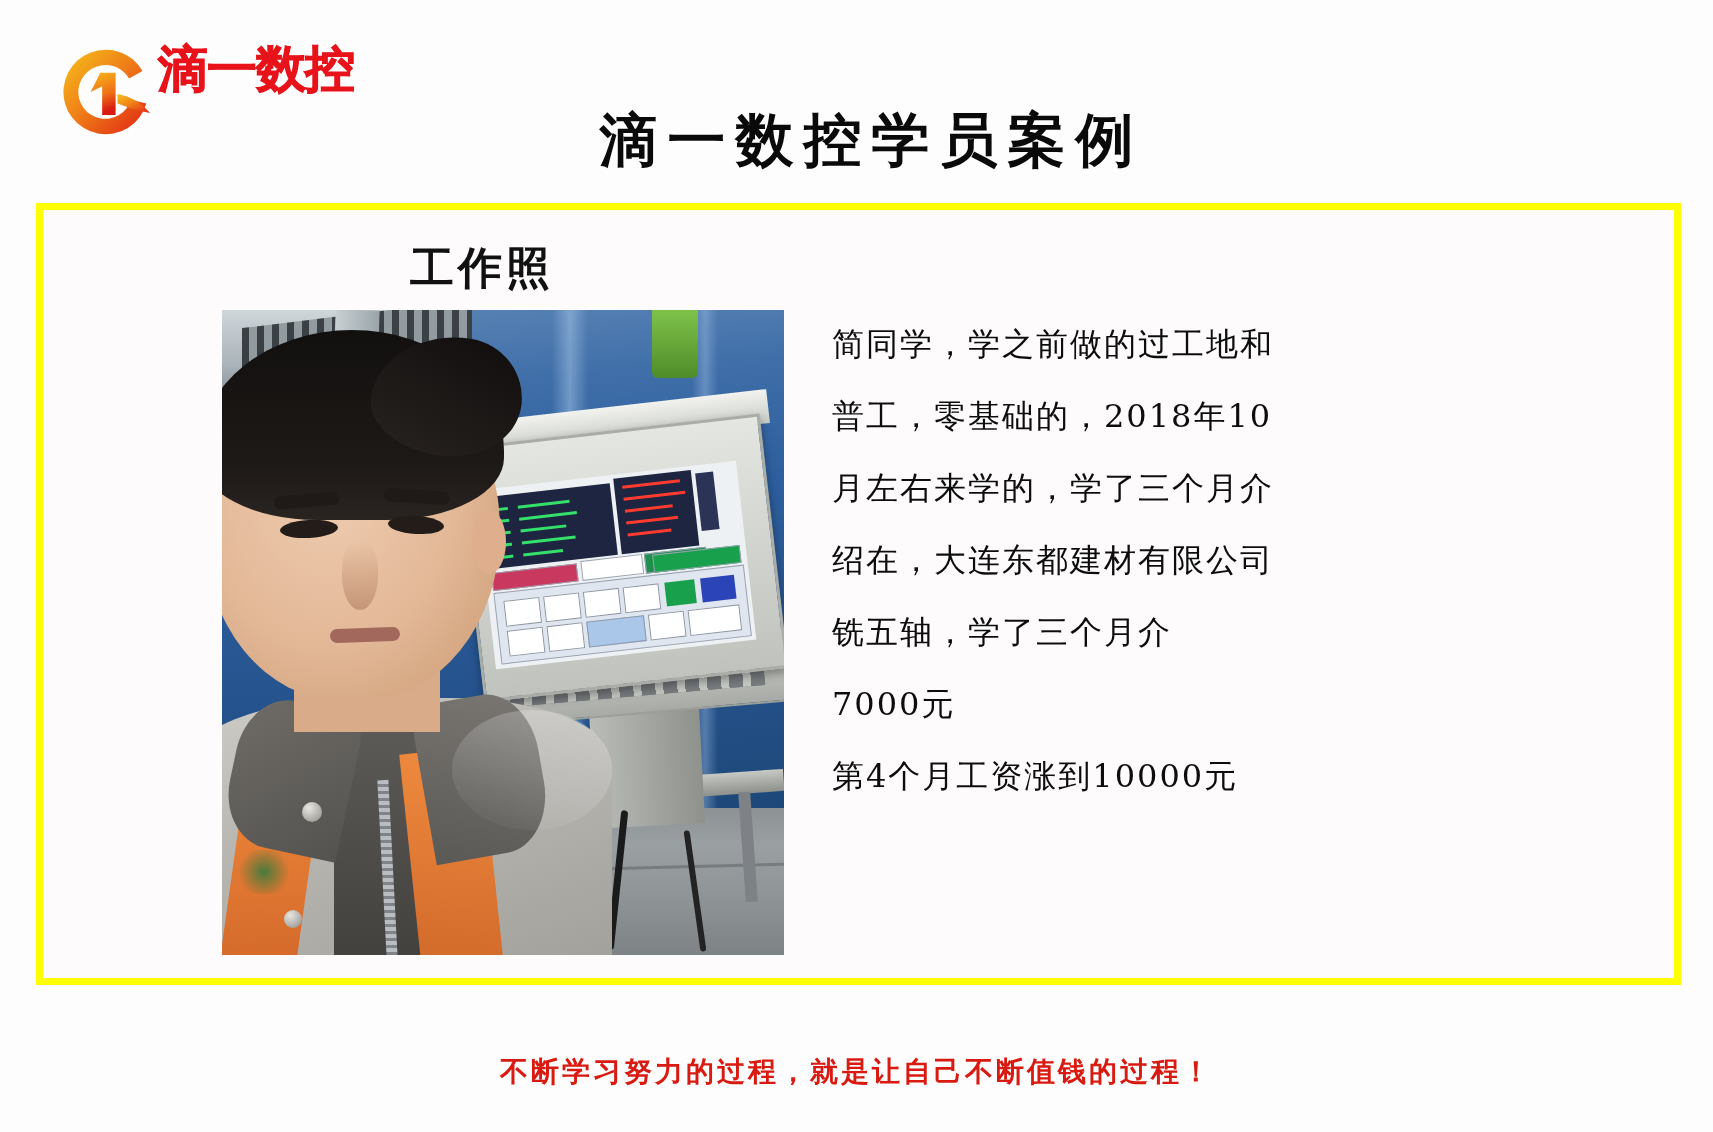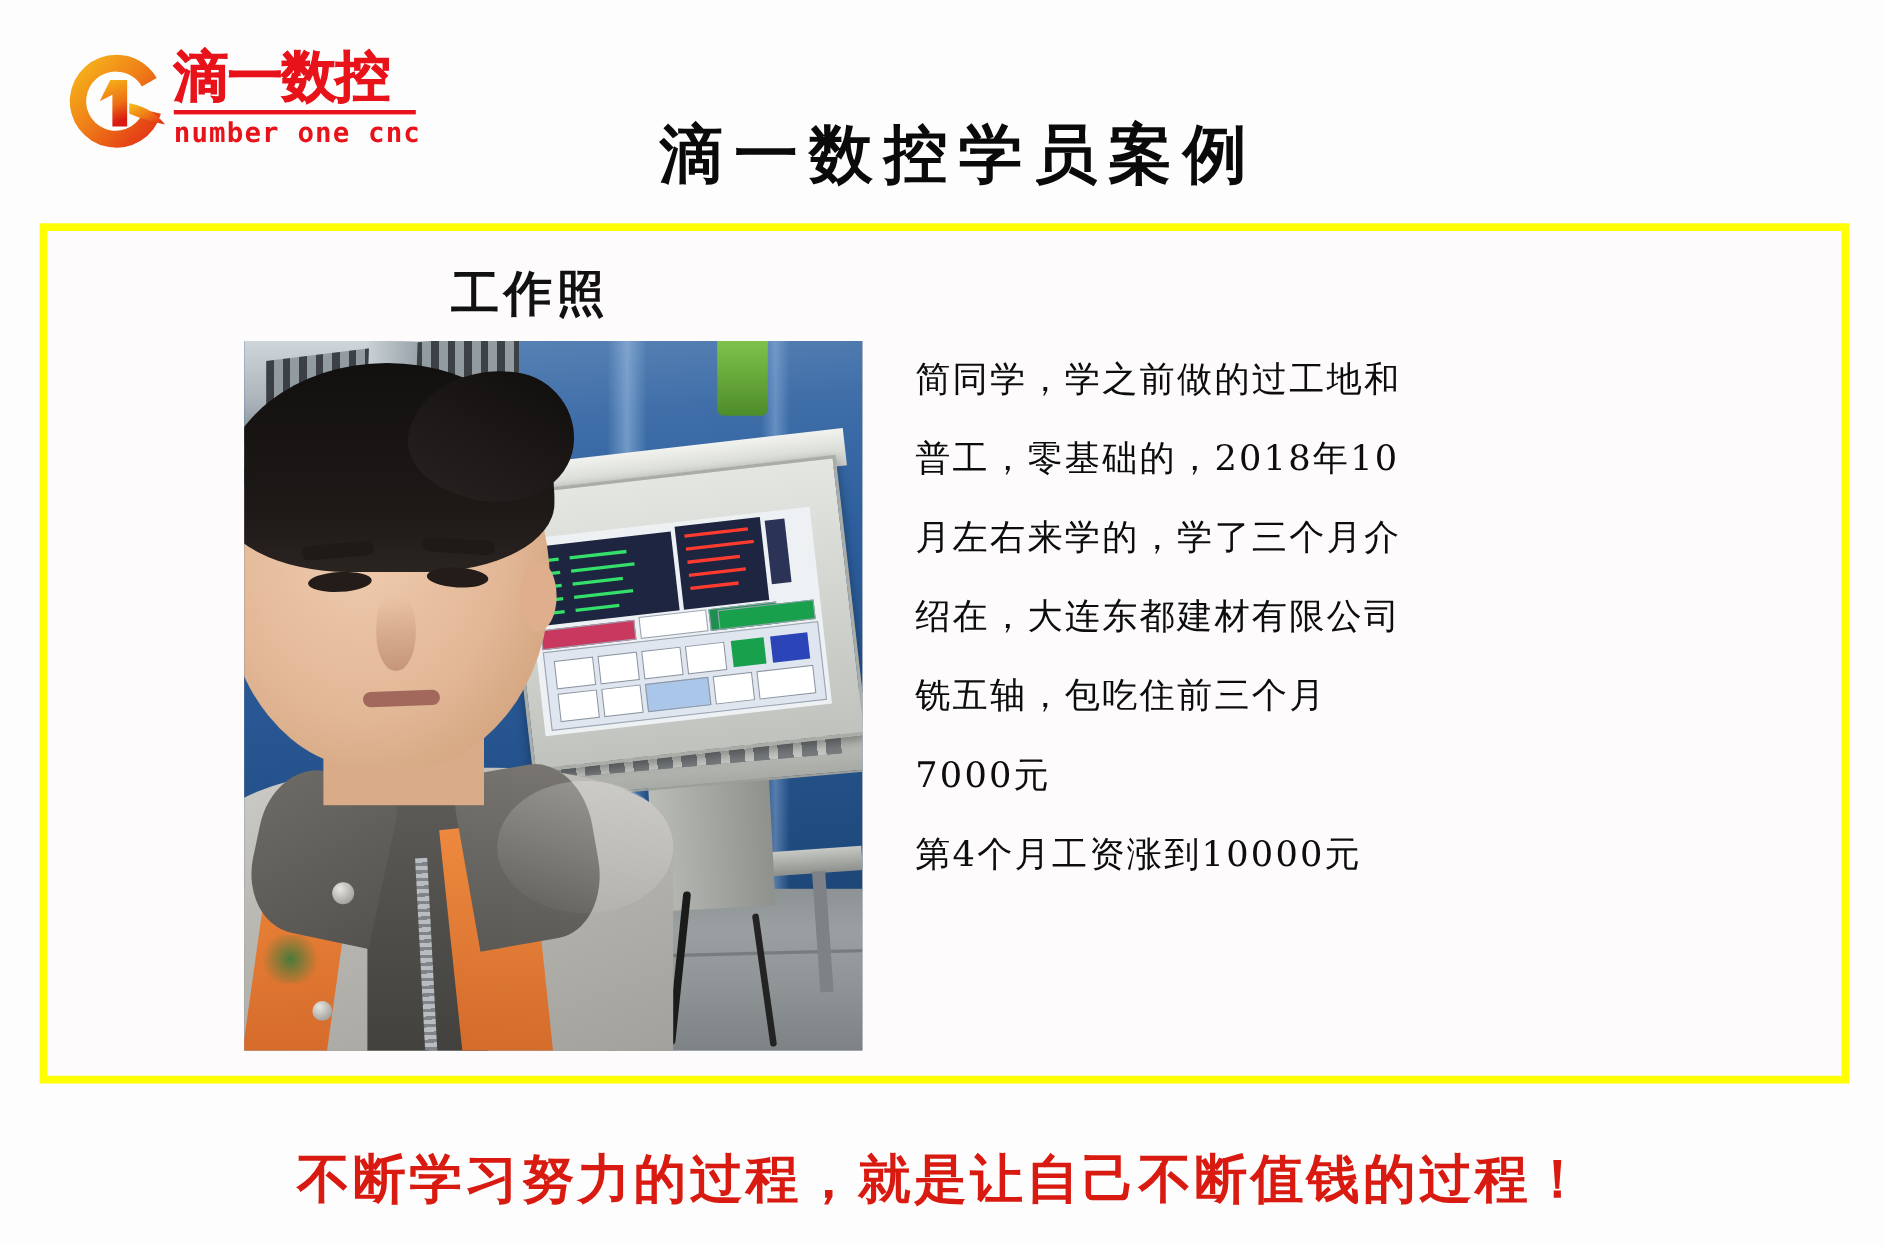--- a/index.html
+++ b/index.html
@@ -207,21 +207,21 @@
     white-space:nowrap;
   }
   #story .line{height:72px;}
 
   
   #slogan{
     position:absolute;left:0;top:1048px;width:1713px;
     text-align:center;
     font-family:"DejaVu Sans","Liberation Sans",sans-serif;
     font-weight:bold;
-    font-size:48px;line-height:48px;letter-spacing:3px;
+    font-size:28px;line-height:48px;letter-spacing:3px;
     color:#d81a11;
   }
 </style>
 </head>
 <body>
 
 <div id="header">
 
   <div id="logo">
     <svg id="logo-mark" viewBox="0 0 100 100" xmlns="http://www.w3.org/2000/svg">
@@ -236,21 +236,20 @@
           <stop offset="60%" stop-color="#ee7016"></stop>
           <stop offset="100%" stop-color="#d81a11"></stop>
         </linearGradient>
       </defs>
       <path d="M50 6 A44 44 0 1 0 92 62 L76 58 A28 28 0 1 1 50 22 A28 28 0 0 1 74 36 L88 28 A44 44 0 0 0 50 6 Z" fill="url(#gSwoosh)"></path>
       <path d="M62 52 C74 54 86 60 96 72 C84 70 72 66 62 62 Z" fill="url(#gSwoosh)"></path>
       <path d="M44 30 L60 30 L60 74 L46 74 L46 44 L34 50 Z" fill="url(#gOne)"></path>
     </svg>
     <div id="logo-text">
       <div class="logo-cn">滴一数控</div>
-      <div class="logo-en">number one cnc</div>
     </div>
   </div>
 
   <div id="page-title">滴一数控学员案例</div>
 </div>
 
 <div id="panel"></div>
 
 <div id="photo-caption">工作照</div>
 
@@ -346,18 +345,18 @@
   <div class="ph" id="eye-r"></div>
   <div class="ph" id="nose"></div>
   <div class="ph" id="mouth"></div>
 </div>
 
 <div id="story">
   <div class="line">简同学，学之前做的过工地和</div>
   <div class="line">普工，零基础的，2018年10</div>
   <div class="line">月左右来学的，学了三个月介</div>
   <div class="line">绍在，大连东都建材有限公司</div>
-  <div class="line">铣五轴，包吃住前三个月</div>
+  <div class="line">铣五轴，学了三个月介</div>
   <div class="line">7000元</div>
   <div class="line">第4个月工资涨到10000元</div>
 </div>
 
 <div id="slogan">不断学习努力的过程，就是让自己不断值钱的过程！</div>
 
 </body></html>

